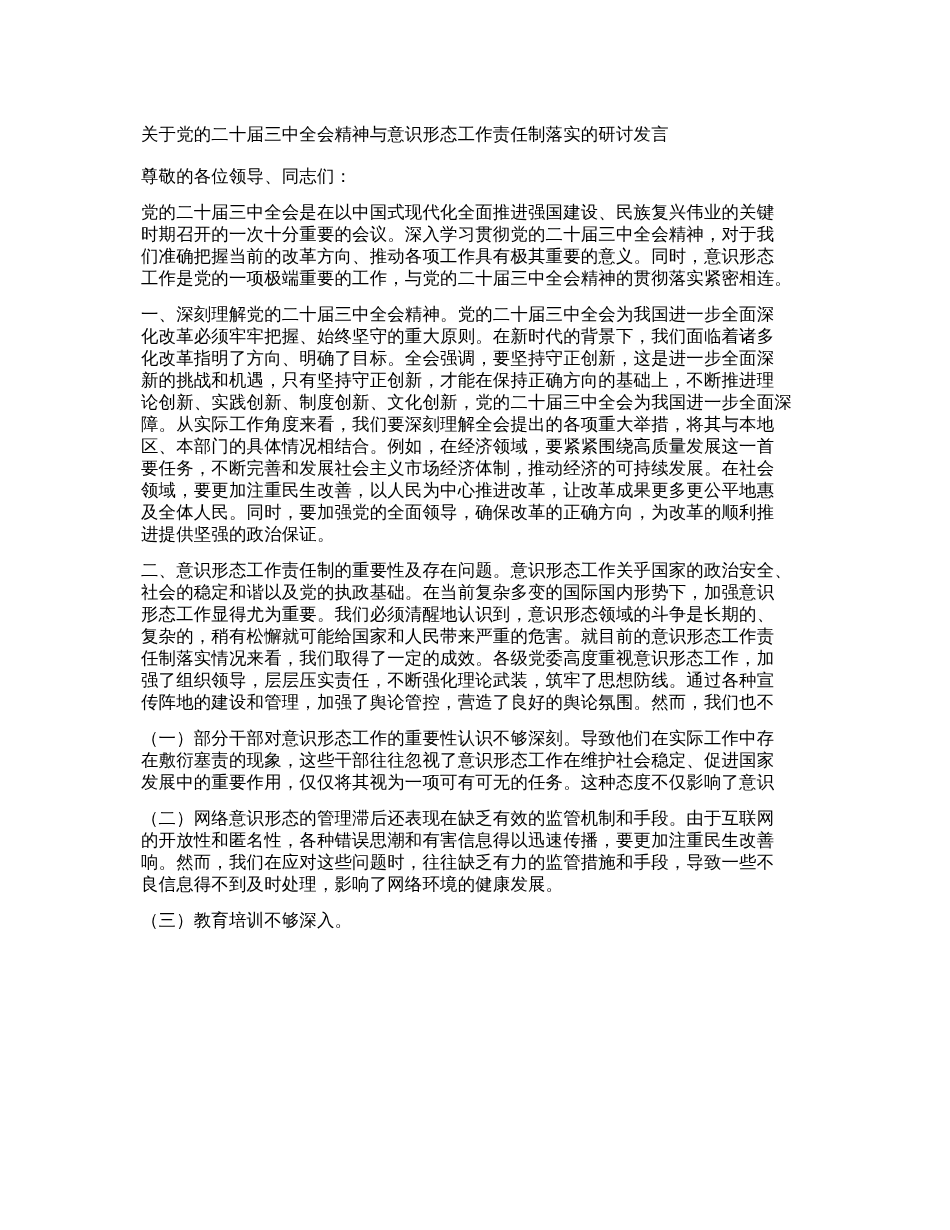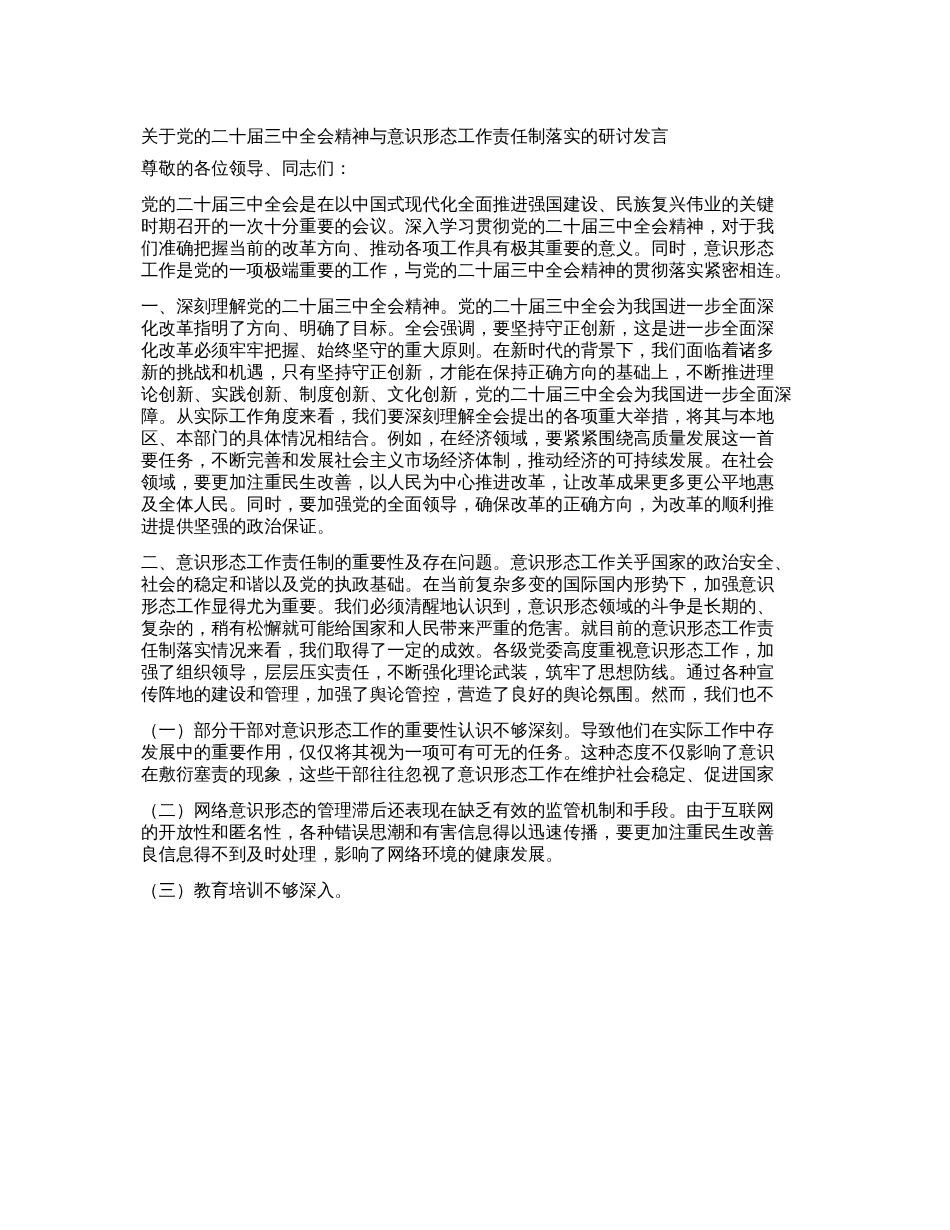--- a/index.html
+++ b/index.html
@@ -26,21 +26,22 @@
     }
     .line {
       display: block;
       font-size: 17.4px;
       line-height: 22px;
       height: 22px;
       white-space: nowrap;
       letter-spacing: 0.2px;
     }
     .title-line {
-      margin-bottom: 10px;
+      margin-bottom: 18px;
+      font-family: Liberation Mono, monospace;
     }
   </style>
 </head>
 <body>
 
 <div class="page">
   <div class="para title-line">
     <span class="line">关于党的二十届三中全会精神与意识形态工作责任制落实的研讨发言</span>
   </div>
   <div class="para">
@@ -49,22 +50,22 @@
 
   <div class="para">
     <span class="line">党的二十届三中全会是在以中国式现代化全面推进强国建设、民族复兴伟业的关键</span>
     <span class="line">时期召开的一次十分重要的会议。深入学习贯彻党的二十届三中全会精神，对于我</span>
     <span class="line">们准确把握当前的改革方向、推动各项工作具有极其重要的意义。同时，意识形态</span>
     <span class="line">工作是党的一项极端重要的工作，与党的二十届三中全会精神的贯彻落实紧密相连。</span>
   </div>
 
   <div class="para">
     <span class="line">一、深刻理解党的二十届三中全会精神。党的二十届三中全会为我国进一步全面深</span>
+    <span class="line">化改革必须牢牢把握、始终坚守的重大原则。在新时代的背景下，我们面临着诸多</span>
     <span class="line">化改革指明了方向、明确了目标。全会强调，要坚持守正创新，这是进一步全面深</span>
-    <span class="line">化改革必须牢牢把握、始终坚守的重大原则。在新时代的背景下，我们面临着诸多</span>
     <span class="line">新的挑战和机遇，只有坚持守正创新，才能在保持正确方向的基础上，不断推进理</span>
     <span class="line">论创新、实践创新、制度创新、文化创新，党的二十届三中全会为我国进一步全面深</span>
     <span class="line">障。从实际工作角度来看，我们要深刻理解全会提出的各项重大举措，将其与本地</span>
     <span class="line">区、本部门的具体情况相结合。例如，在经济领域，要紧紧围绕高质量发展这一首</span>
     <span class="line">要任务，不断完善和发展社会主义市场经济体制，推动经济的可持续发展。在社会</span>
     <span class="line">领域，要更加注重民生改善，以人民为中心推进改革，让改革成果更多更公平地惠</span>
     <span class="line">及全体人民。同时，要加强党的全面领导，确保改革的正确方向，为改革的顺利推</span>
     <span class="line">进提供坚强的政治保证。</span>
   </div>
 
@@ -73,26 +74,27 @@
     <span class="line">社会的稳定和谐以及党的执政基础。在当前复杂多变的国际国内形势下，加强意识</span>
     <span class="line">形态工作显得尤为重要。我们必须清醒地认识到，意识形态领域的斗争是长期的、</span>
     <span class="line">复杂的，稍有松懈就可能给国家和人民带来严重的危害。就目前的意识形态工作责</span>
     <span class="line">任制落实情况来看，我们取得了一定的成效。各级党委高度重视意识形态工作，加</span>
     <span class="line">强了组织领导，层层压实责任，不断强化理论武装，筑牢了思想防线。通过各种宣</span>
     <span class="line">传阵地的建设和管理，加强了舆论管控，营造了良好的舆论氛围。然而，我们也不</span>
   </div>
 
   <div class="para">
     <span class="line">（一）部分干部对意识形态工作的重要性认识不够深刻。导致他们在实际工作中存</span>
+    <span class="line">在敷衍塞责的现象，这些干部往往忽视了意识形态工作在维护社会稳定、促进国家</span>
     <span class="line">发展中的重要作用，仅仅将其视为一项可有可无的任务。这种态度不仅影响了意识</span>
-    <span class="line">在敷衍塞责的现象，这些干部往往忽视了意识形态工作在维护社会稳定、促进国家</span>
   </div>
 
   <div class="para">
     <span class="line">（二）网络意识形态的管理滞后还表现在缺乏有效的监管机制和手段。由于互联网</span>
     <span class="line">的开放性和匿名性，各种错误思潮和有害信息得以迅速传播，要更加注重民生改善</span>
+    <span class="line">响。然而，我们在应对这些问题时，往往缺乏有力的监管措施和手段，导致一些不</span>
     <span class="line">良信息得不到及时处理，影响了网络环境的健康发展。</span>
   </div>
 
   <div class="para">
     <span class="line">（三）教育培训不够深入。</span>
   </div>
 </div>
 
 </body></html>

